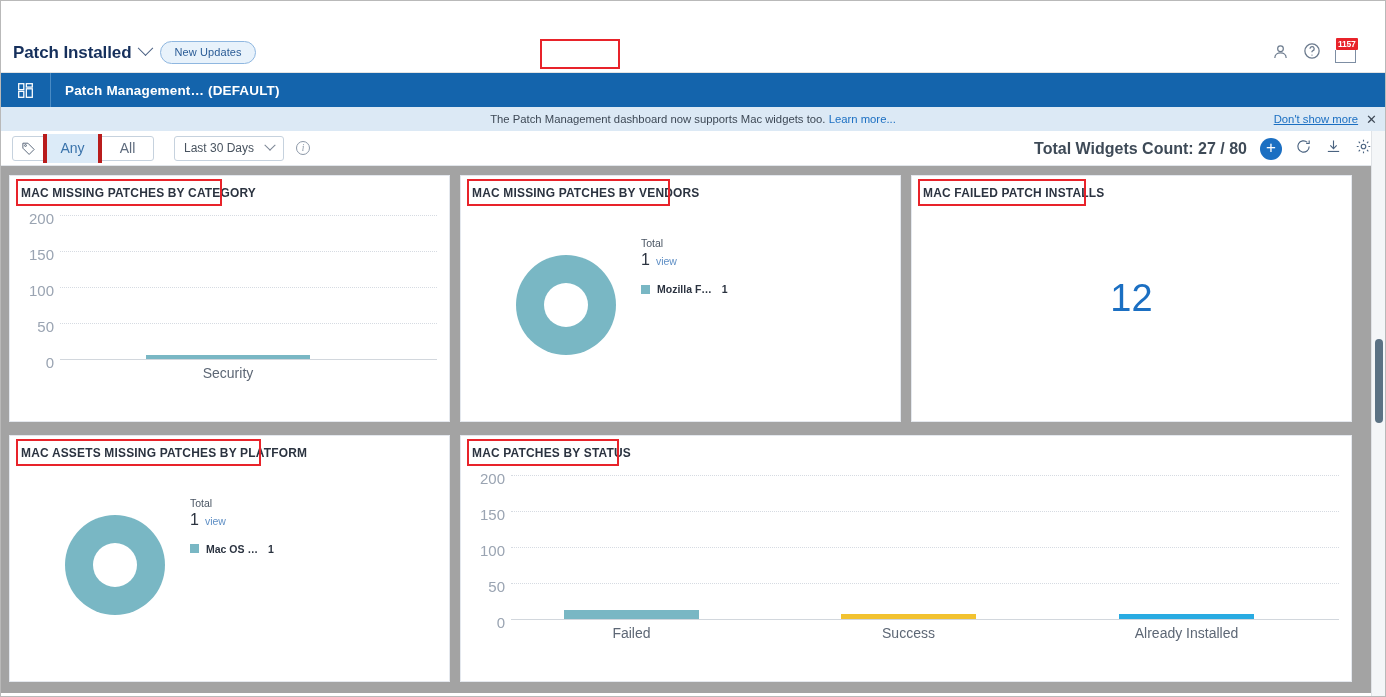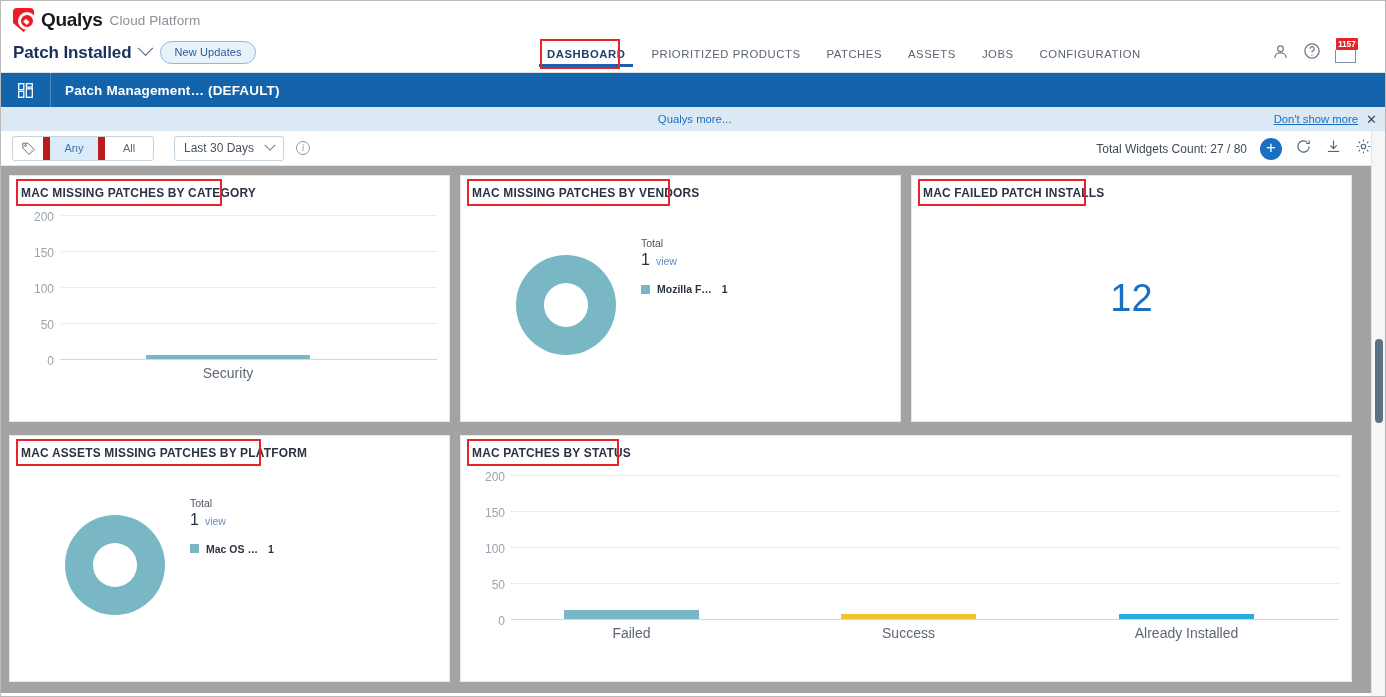--- a/index.html
+++ b/index.html
@@ -190,24 +190,24 @@
     margin-left: 11px;
     height: 25px;
     border: 1px solid #c6d2de;
     border-radius: 3px;
     display: flex; align-items: center;
   }
   .tag-icon {
     width: 30px; display: flex; align-items: center; justify-content: center;
   }
   .seg {
-    width: 55px; height: 23px;
+    width: 55px; height: 29px;
     display: flex; align-items: center; justify-content: center;
-    font-size: 11px; color: #5e6b7d;
-    border-left: 7px solid #b91c1c;
+    font-size: 14px; color: #5e6b7d;
+    border-left: 4px solid #b91c1c;
   }
   .seg.on { background: #dcebf8; color: #3a73ab; }
   .period {
     margin-left: 20px;
     height: 25px; min-width: 108px;
     border: 1px solid #c6d2de; border-radius: 3px;
     display: flex; align-items: center; justify-content: space-between;
     padding: 8px 9px;
     font-size: 12px; color: #48535f;
   }
@@ -223,21 +223,21 @@
     width: 14px; height: 14px;
     border: 1.3px solid #8c98a7; border-radius: 50%;
     color: #8c98a7; font-size: 9.5px;
     display: flex; align-items: center; justify-content: center;
     font-family: "Liberation Serif", serif; font-style: italic;
   }
   .tb-right {
     position: absolute; right: 13px; top: 0; height: 35px;
     display: flex; align-items: center; gap: 13px;
   }
-  .wcount { font-size: 12px; color: #3e4a57; }
+  .wcount { font-size: 16px; color: #3e4a57; font-weight: bold; }
   .plus-btn {
     width: 22px; height: 22px; border-radius: 50%;
     background: #1b6fc2; color: #fff;
     display: flex; align-items: center; justify-content: center;
     font-size: 17px; line-height: 1; padding-bottom: 2px;
   }
 
   
   .canvas {
     position: relative;
@@ -276,21 +276,21 @@
     position: absolute; left: 0; right: 0; top: 0; bottom: 0;
     display: flex; align-items: center; justify-content: center;
     font-size: 38px; color: #1b6fc2; font-weight: 300;
   }
 
   
   .chart { position: relative; margin: 14px 12px 0 10px; height: 175px; }
   .ylab {
     position: absolute; left: 0; width: 34px;
     text-align: right;
-    font-size: 12px; color: #9aa4b2;
+    font-size: 15px; color: #9aa4b2;
   }
   .gline {
     position: absolute; left: 40px; right: 0;
     border-top: 1px dotted #d6dbe2;
   }
   .axis-base {
     position: absolute; left: 40px; right: 0;
     border-top: 1.5px solid #d2d7dd;
   }
   .bar { position: absolute; bottom: 0; }
@@ -345,40 +345,27 @@
     width: 8px; height: 84px;
     background: #5b7284; border-radius: 4px;
   }
 </style>
 </head>
 <body>
 
 <div class="app">
 
   <div class="topbar">
-    <div class="brand">
-      <div class="logo-mark"></div>
-      <span class="brand-name">Qualys</span>
-      <span class="brand-sub">Cloud Platform</span>
-    </div>
 
     <div class="module-row">
       <span class="module-name">Patch Installed</span>
       <span class="chev"></span>
       <span class="new-updates">New Updates</span>
     </div>
 
-    <div class="mainnav">
-      <div class="nav-item active">DASHBOARD</div>
-      <div class="nav-item">PRIORITIZED PRODUCTS</div>
-      <div class="nav-item">PATCHES</div>
-      <div class="nav-item">ASSETS</div>
-      <div class="nav-item">JOBS</div>
-      <div class="nav-item">CONFIGURATION</div>
-    </div>
     <div class="nav-hl"></div>
 
     <div class="topright">
       <span class="ti">
         <svg width="17" height="17" viewBox="0 0 24 24" fill="none" stroke="#6b7a8d" stroke-width="1.7">
           <circle cx="12" cy="8" r="4"></circle>
             <path d="M4 21c0-4.4 3.6-7 8-7s8 2.6 8 7"></path>
         </svg>
       </span>
       <span class="ti">
@@ -401,22 +388,22 @@
         <rect x="2" y="2" width="6" height="7"></rect>
           <rect x="2" y="11" width="6" height="7"></rect>
         <rect x="11" y="2" width="7" height="4"></rect>
           <rect x="11" y="8" width="7" height="10"></rect>
       </svg>
     </div>
     <div class="dash-title">Patch Management… (DEFAULT)</div>
   </div>
 
   <div class="notice">
-    &nbsp;
-    <a href="#">Qualys more...</a>
+    <span>The Patch Management dashboard now supports Mac widgets too.</span>&nbsp;
+    <a href="#">Learn more...</a>
     <span class="notice-right">
       <a href="#">Don't show more</a>
       <span class="close-x">✕</span>
     </span>
   </div>
 
   <div class="toolbar">
     <div class="tagbox">
       <span class="tag-icon">
         <svg width="15" height="15" viewBox="0 0 24 24" fill="none" stroke="#5e6b7d" stroke-width="1.6">

